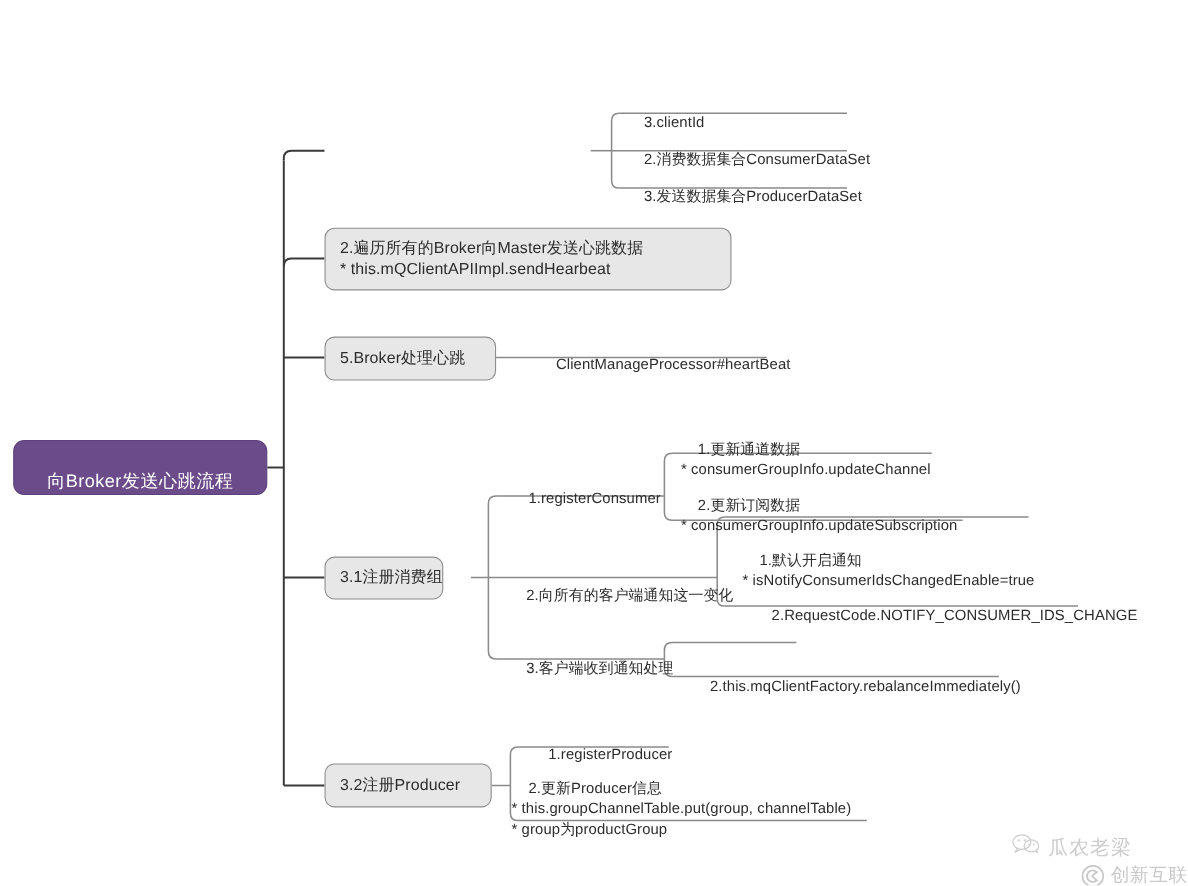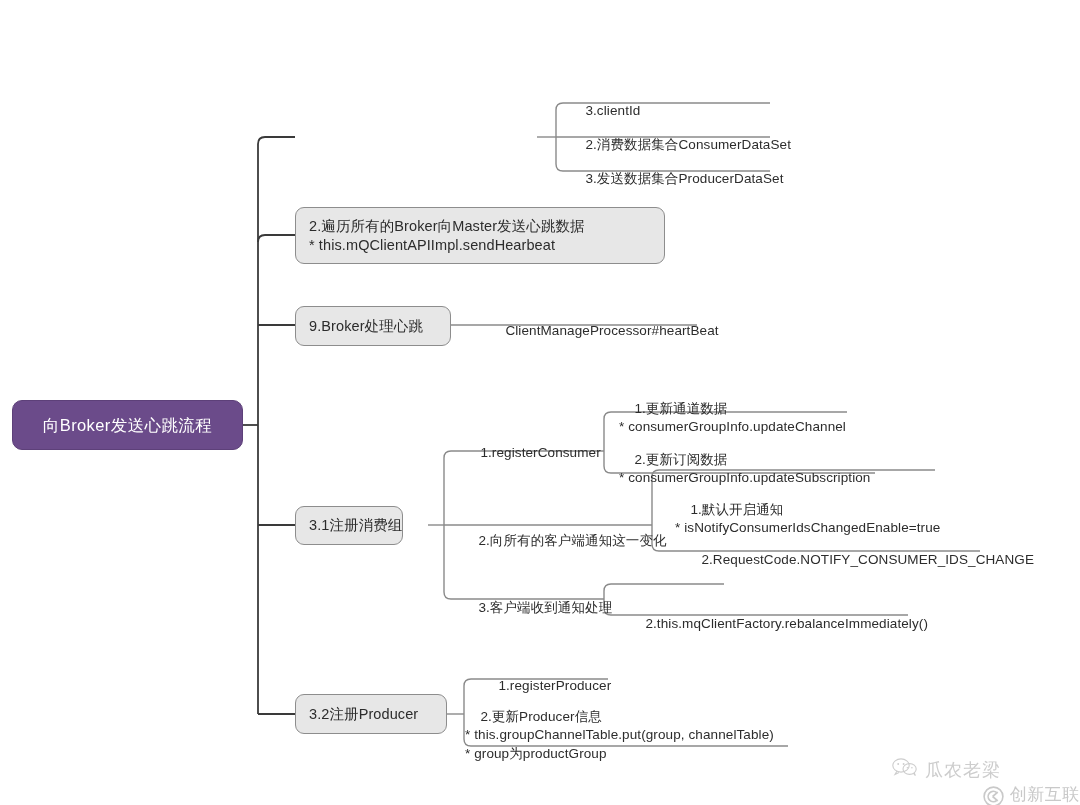--- a/index.html
+++ b/index.html
@@ -44,21 +44,21 @@
   .root {
     position: absolute;
     box-sizing: border-box;
     background: #6b4b8a;
     border: 1px solid #5d4079;
     border-radius: 10px;
     color: #ffffff;
     font-size: 16.5px;
     line-height: 22px;
     display: flex;
-    align-items: center;
+    align-items: flex-end;
     justify-content: center;
     letter-spacing: .4px;
     white-space: pre;
   }
   .leaf {
     position: absolute;
     box-sizing: border-box;
     color: #2c2c2c;
     font-size: 13.5px;
     line-height: 18.5px;
@@ -159,21 +159,21 @@
   <div class="leaf" style="left:566px; top:151px;">
     <span>3.发送数据集合ProducerDataSet</span>
   </div>
 
   <div class="node" style="left:295px; top:207px; width:370px; height:57px;">
     <span>2.遍历所有的Broker向Master发送心跳数据
 * this.mQClientAPIImpl.sendHearbeat</span>
   </div>
 
   <div class="node" style="left:295px; top:306px; width:156px; height:40px;">
-    <span>9.Broker处理心跳</span>
+    <span>5.Broker处理心跳</span>
   </div>
   <div class="leaf" style="left:486px; top:303px;">
     <span>ClientManageProcessor#heartBeat</span>
   </div>
 
   <div class="node" style="left:295px; top:506px; width:108px; height:39px;">
     <span>3.1注册消费组</span>
   </div>
   <div class="leaf" style="left:461px; top:425px;">
     <span>1.registerConsumer</span>
@@ -208,21 +208,21 @@
   </div>
   <div class="leaf" style="left:479px; top:658px;">
     <span>1.registerProducer</span>
   </div>
   <div class="leaf" style="left:461px; top:689px;">
     <span>2.更新Producer信息
 * this.groupChannelTable.put(group, channelTable)
 * group为productGroup</span>
   </div>
 
-  <div class="wm-wechat" style="left:856px; top:737px;">
+  <div class="wm-wechat" style="left:884px; top:737px;">
     <span>
       <svg width="26" height="18" viewBox="0 0 26 18" xmlns="http://www.w3.org/2000/svg">
         <ellipse cx="9" cy="7.5" rx="8.2" ry="6.6" fill="none" stroke="#cdcdcd" stroke-width="1.1"></ellipse>
         <path d="M5,13 L3,16.5 L7,14.4" fill="none" stroke="#cdcdcd" stroke-width="1.1"></path>
         <circle cx="6.2" cy="6" r="0.95" fill="#cdcdcd"></circle>
         <circle cx="11.6" cy="6" r="0.95" fill="#cdcdcd"></circle>
         <ellipse cx="17.6" cy="11" rx="6.6" ry="5.4" fill="none" stroke="#cdcdcd" stroke-width="1.1"></ellipse>
         <path d="M21.5,15.4 L23.4,17.6 L22.2,14.6" fill="none" stroke="#cdcdcd" stroke-width="1.1"></path>
         <circle cx="15.4" cy="9.8" r="0.8" fill="#cdcdcd"></circle>
         <circle cx="19.9" cy="9.8" r="0.8" fill="#cdcdcd"></circle>

